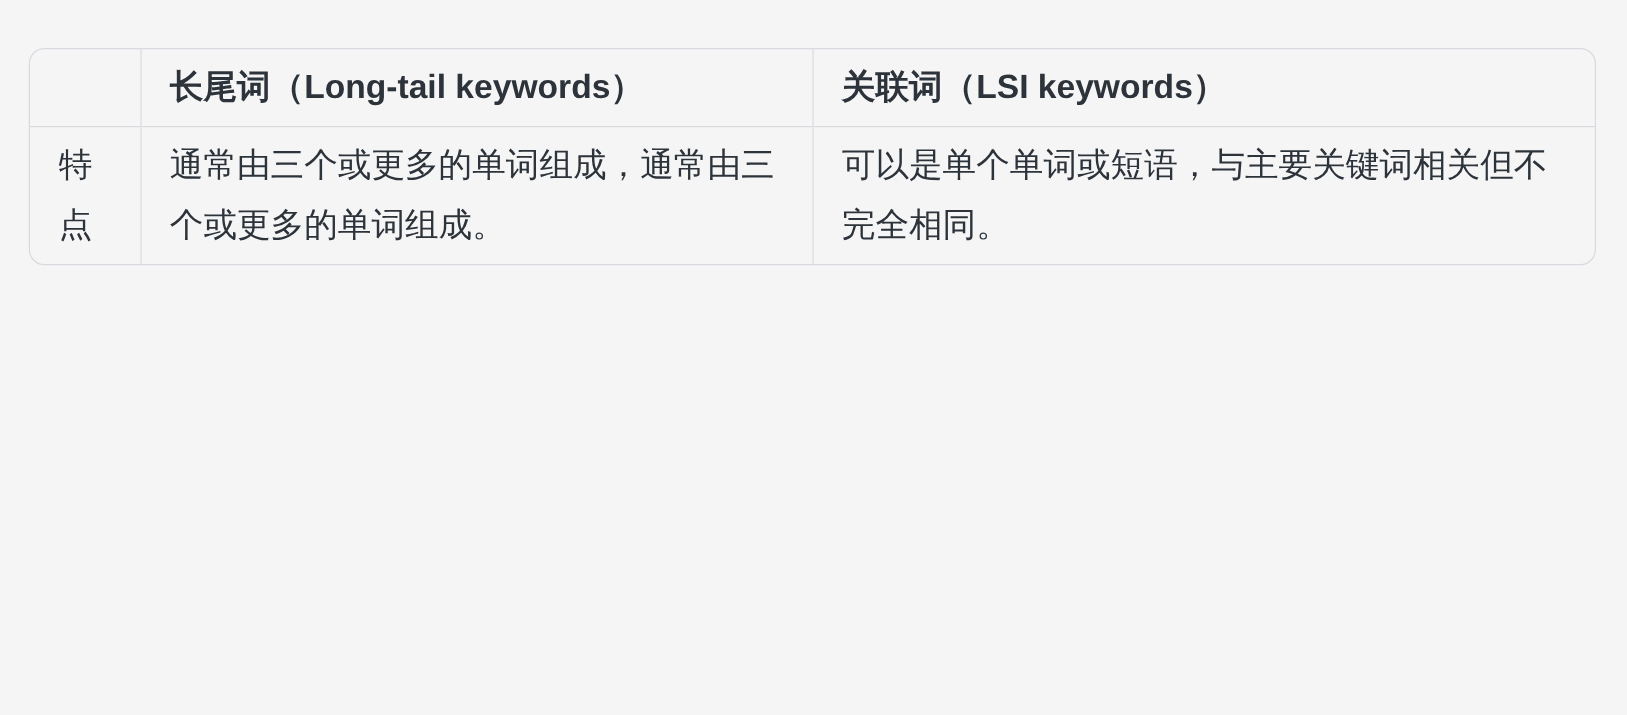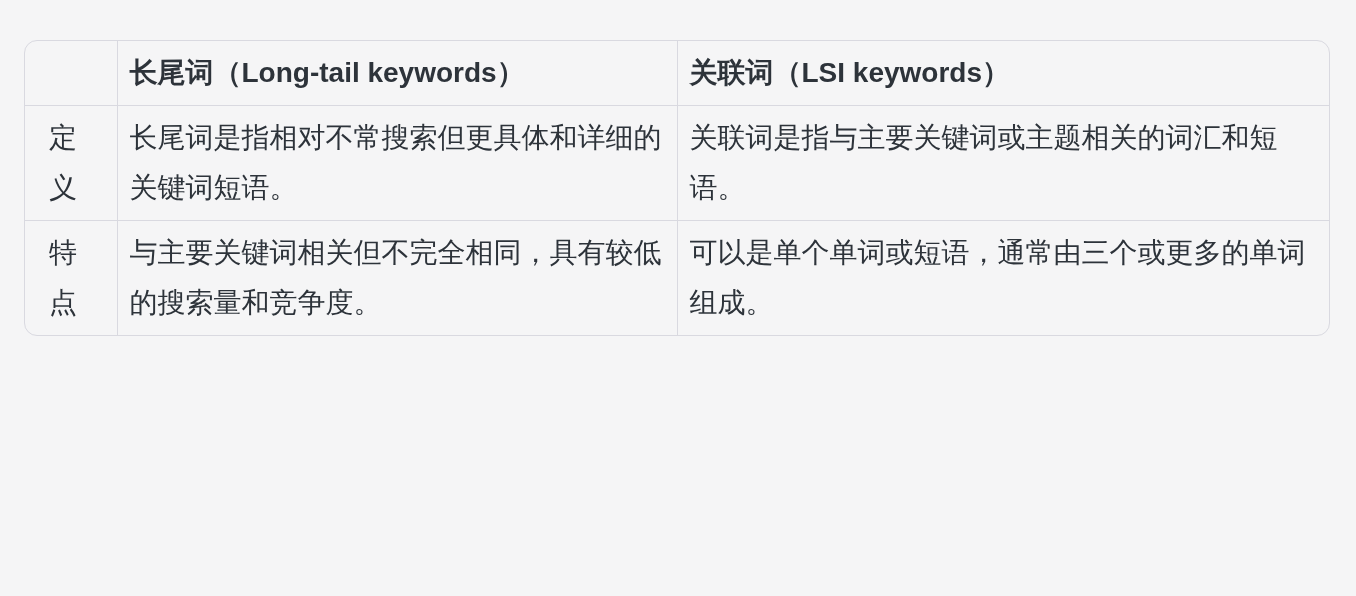--- a/index.html
+++ b/index.html
@@ -37,21 +37,21 @@
   col.c-label { width: 92px; }
   col.c-longtail { width: 560px; }
   col.c-lsi { width: 654px; }
   th, td {
     border-left: 1px solid var(--border);
     border-top: 1px solid var(--border);
     font-size: 28px;
     line-height: 50px;
     text-align: left;
     vertical-align: top;
-    padding: 7px 12px;
+    padding: 7px 24px;
     font-weight: normal;
     word-break: break-word;
     overflow-wrap: break-word;
   }
   th:first-child, td:first-child { border-left: none; }
   thead th { border-top: none; }
   thead th {
     font-weight: bold;
     height: 64px;
     vertical-align: middle;
@@ -74,25 +74,20 @@
       </colgroup>
       <thead>
         <tr>
           <th></th>
           <th>长尾词（Long-tail keywords）</th>
           <th>关联词（LSI keywords）</th>
         </tr>
       </thead>
       <tbody>
         <tr>
-          <td class="label-cell">定义</td>
-          <td>长尾词是指相对不常搜索但更具体和详细的关键词短语。</td>
-          <td>关联词是指与主要关键词或主题相关的词汇和短语。</td>
-        </tr>
-        <tr>
           <td class="label-cell">特点</td>
-          <td>与主要关键词相关但不完全相同，具有较低的搜索量和竞争度。</td>
-          <td>可以是单个单词或短语，通常由三个或更多的单词组成。</td>
+          <td>通常由三个或更多的单词组成，通常由三个或更多的单词组成。</td>
+          <td>可以是单个单词或短语，与主要关键词相关但不完全相同。</td>
         </tr>
       </tbody>
     </table>
   </div>
 </div>
 
 </body></html>

